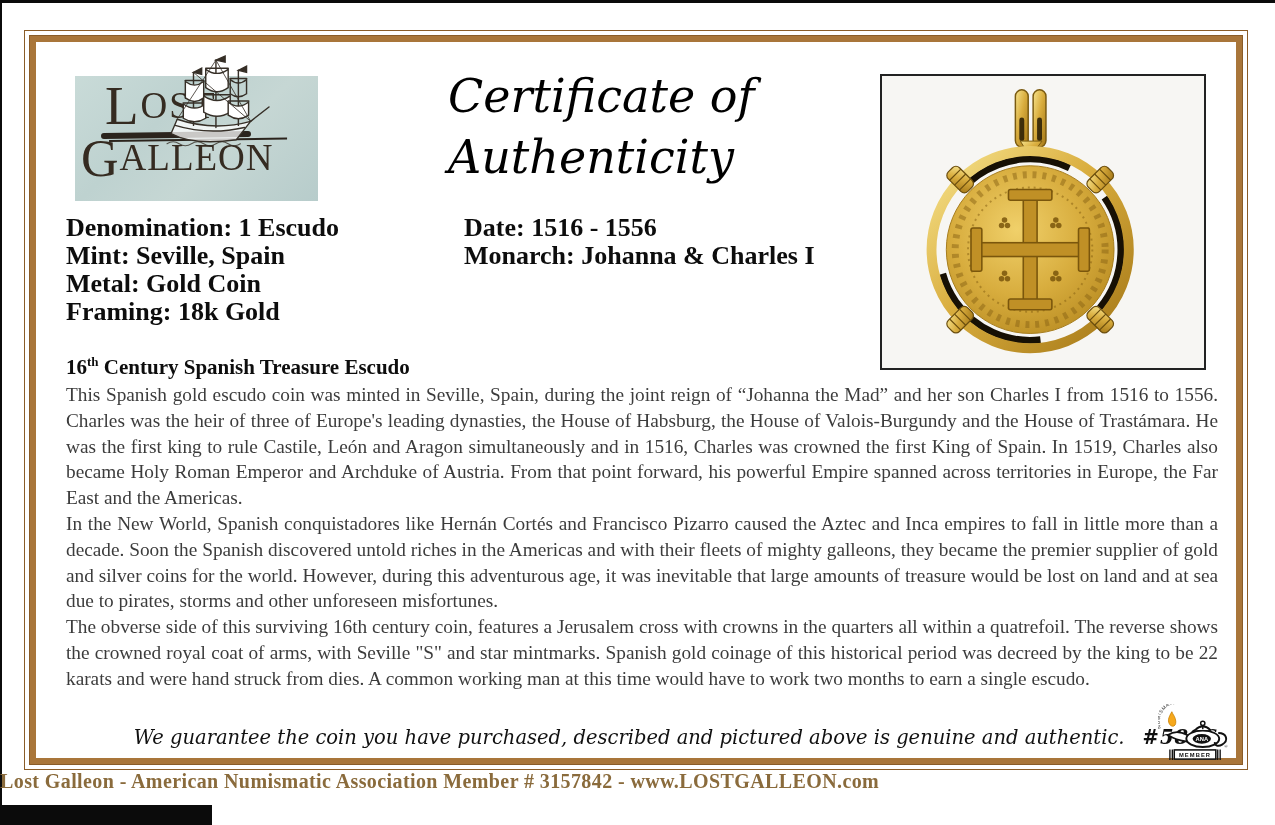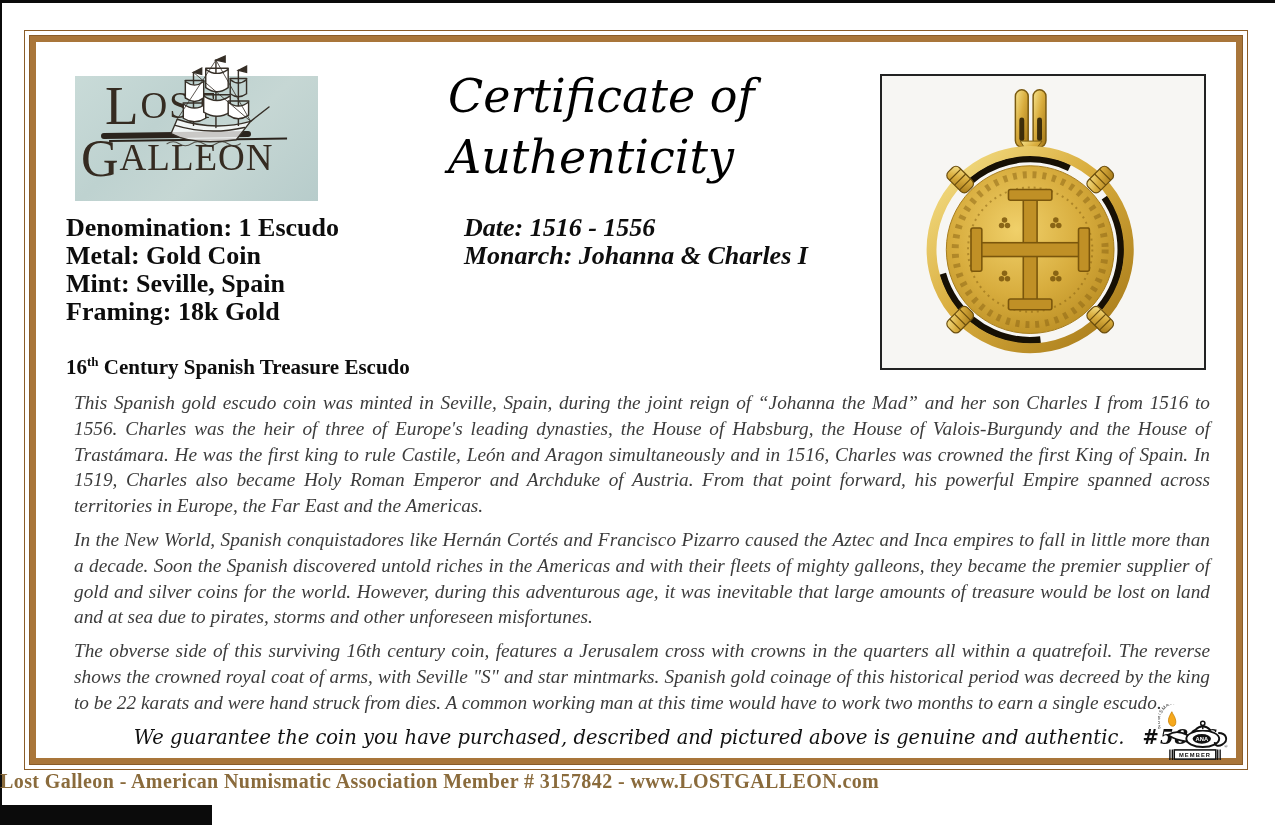--- a/index.html
+++ b/index.html
@@ -48,30 +48,30 @@
   
   .coin-box{
     position:absolute;left:844px;top:32px;width:326px;height:296px;
     background:#f7f6f3;border:2px solid #222;box-sizing:border-box;
   }
   .coin-box svg{display:block;width:100%;height:100%;}
 
   
   .specs{position:absolute;top:172px;font-size:26px;font-weight:bold;color:#0d0d0d;line-height:28px;}
   .specs-left{left:30px;}
-  .specs-right{left:428px;font-style:italic;}
+  .specs-right{left:428px;}
 
   
   .heading{position:absolute;left:30px;top:312px;font-size:21px;font-weight:bold;color:#0d0d0d;}
   .heading sup{font-size:0.62em;text-align:center;}
   .body-text{
     position:absolute;left:30px;top:340px;width:1152px;height:340px;
     font-size:19.3px;line-height:25.8px;color:#3c3c3c;overflow:hidden;
   }
-  .body-text p{margin:8px;text-align:justify;font-style:italic;}
+  .body-text p{margin:0;text-align:justify;}
 
   
   .guarantee{
     position:absolute;left:90px;top:684px;width:1100px;text-align:center;
     font-family:"DejaVu Serif",serif;font-style:italic;font-size:19.5px;color:#111;
   }
   .cert-number{font-weight:bold;margin-left:18px;letter-spacing:1px;}
 
   
   .ana-badge{position:absolute;left:1122px;top:662px;width:76px;height:58px;}
@@ -212,22 +212,22 @@
                     <circle r="2.8" cy="-3"></circle>
                     <circle r="2.8" cx="-3" cy="2.5"></circle>
                     <circle r="2.8" cx="3" cy="2.5"></circle>
                   </g>
               </g>
             </svg>
           </div>
 
           <div class="specs specs-left">
             <div>Denomination: 1 Escudo</div>
+            <div>Mint: Seville, Spain</div>
             <div>Metal: Gold Coin</div>
-            <div>Mint: Seville, Spain</div>
             <div>Framing: 18k Gold</div>
           </div>
           <div class="specs specs-right">
             <div>Date: 1516 - 1556</div>
             <div>Monarch: Johanna &amp; Charles I</div>
           </div>
 
           <div class="heading"><span>16</span><sup>th</sup><span> Century Spanish Treasure Escudo</span></div>
           <div class="body-text">
             <p>This Spanish gold escudo coin was minted in Seville, Spain, during the joint reign of “Johanna the Mad” and her son Charles I from 1516 to 1556. Charles was the heir of three of Europe's leading dynasties, the House of Habsburg, the House of Valois-Burgundy and the House of Trastámara. He was the first king to rule Castile, León and Aragon simultaneously and in 1516, Charles was crowned the first King of Spain. In 1519, Charles also became Holy Roman Emperor and Archduke of Austria. From that point forward, his powerful Empire spanned across territories in Europe, the Far East and the Americas.</p>

